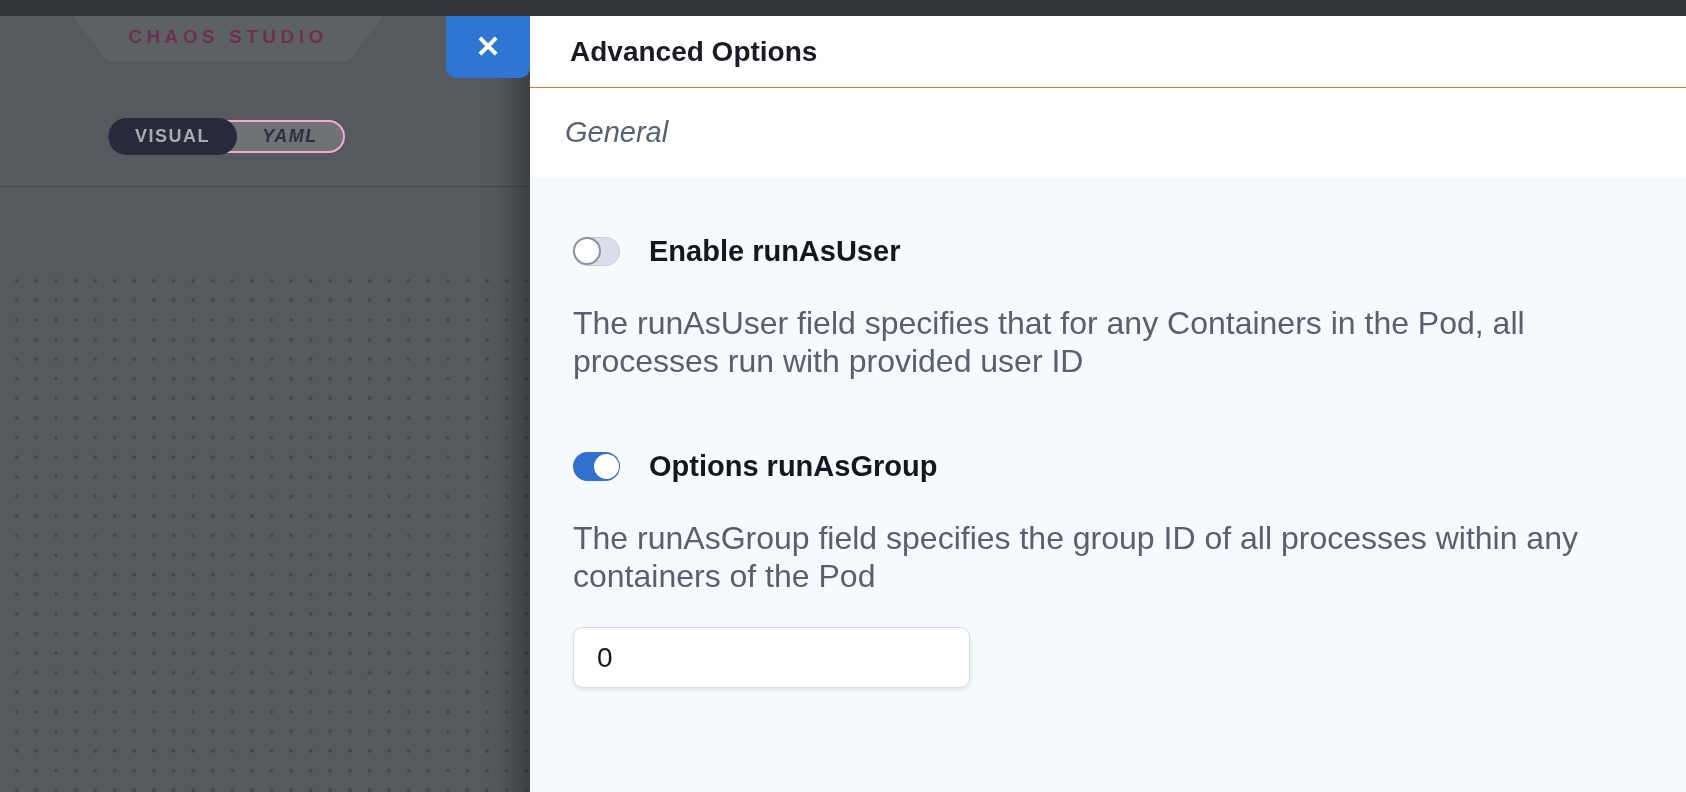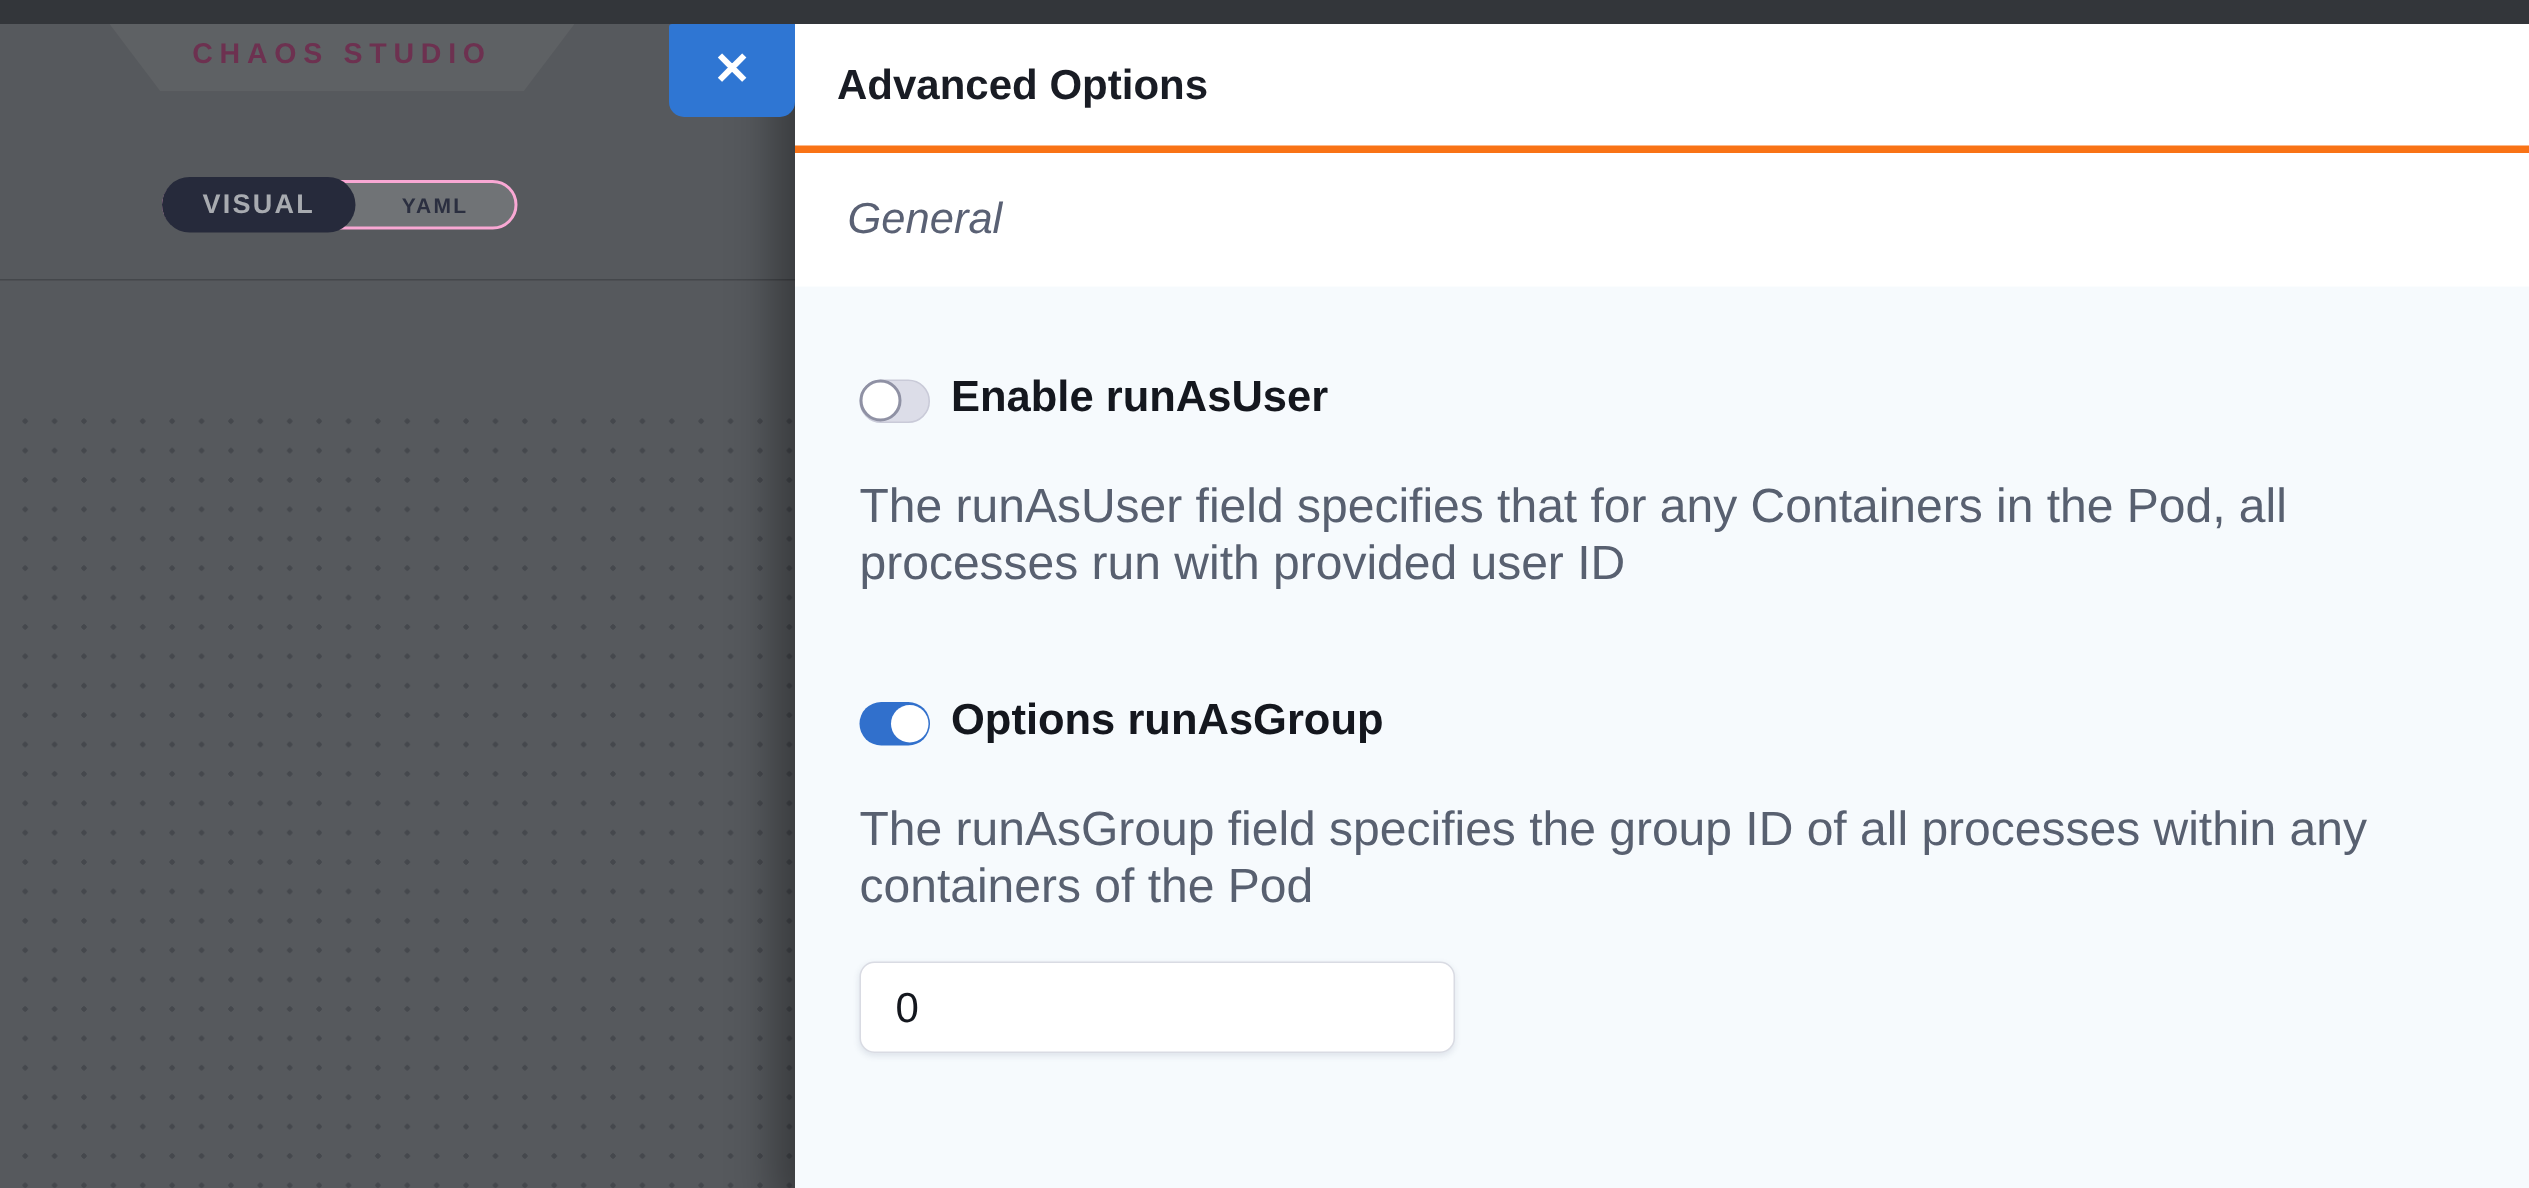--- a/index.html
+++ b/index.html
@@ -37,58 +37,58 @@
     background:#707376; border:2px solid #f9a8d4; border-radius:17px;
     display:flex; align-items:center;
   }
   .seg-visual {
     width:129px; height:37px; margin-left:-2px; background:#262a3b;
     border-radius:19px; display:flex; align-items:center; justify-content:center;
     color:#a8abb0; font-size:18px; font-weight:bold; letter-spacing:1.5px; cursor:pointer;
   }
   .seg-yaml {
     flex:1; display:flex; align-items:center; justify-content:center;
-    color:#2b2f40; font-size:14px; font-weight:bold; letter-spacing:1.5px; cursor:pointer;
+    color:#2b2f40; font-size:18px; font-weight:bold; letter-spacing:1.5px; cursor:pointer;font-style:italic;
   }
 
   
   .drawer {
     position:absolute; left:530px; top:0; width:1156px; height:100%;
     background:#f6fafd; box-shadow:-14px 0 28px rgba(0,0,0,0.35);
   }
   .close-btn {
     position:absolute; top:0; left:-84px; width:84px; height:62px;
     background:#2f76d3; border:none; border-radius:2px 0 10px 10px;
     display:flex; align-items:center; justify-content:center; cursor:pointer;
   }
   .close-icon { color:#ffffff; font-size:30px; font-weight:bold; line-height:1; }
 
   .drawer-header {
-    height:86px; background:#ffffff; border-bottom:5px solid #f97316;
-    display:flex; align-items:center; padding-left:28px;
+    height:72px; background:#ffffff; border-bottom:1px solid #f97316;
+    display:flex; align-items:center; padding-left:40px;
   }
   .drawer-title { font-size:28px; font-weight:bold; color:#191c24; }
 
   .drawer-tabs {
     height:89px; background:#ffffff;
     display:flex; align-items:stretch; padding-left:18px;font-style:italic;
   }
   .tab {
     position:relative; padding:0 17px; margin-right:15px;
     display:flex; align-items:center; font-size:29px; color:#5a6174; cursor:pointer;
   }
   .tab.active { color:#4b5367; }
   .tab.active::after {
     content:""; position:absolute; left:0; right:0; bottom:0; height:6px;
     background:#3d74ca; border-radius:3px;
   }
 
   .drawer-content { padding:58px 60px 0 43px; }
   .section + .section { margin-top:70px; }
-  .toggle-row { display:flex; align-items:flex-end; gap:14px; }
+  .toggle-row { display:flex; align-items:center; gap:29px; }
   .toggle-label { font-size:29px; font-weight:600; color:#14171e; }
 
   .switch { position:relative; width:47px; height:29px; border-radius:15px; cursor:pointer; flex:0 0 auto; }
   .switch.off { background:#dcdde8; border:1px solid #c9cad8; }
   .switch.off .knob {
     position:absolute; left:-1px; top:-1px; width:28px; height:28px;
     background:#ffffff; border:2px solid #8f91a4; border-radius:50%;
   }
   .switch.on { background:#3170cc; }
   .switch.on .knob {

